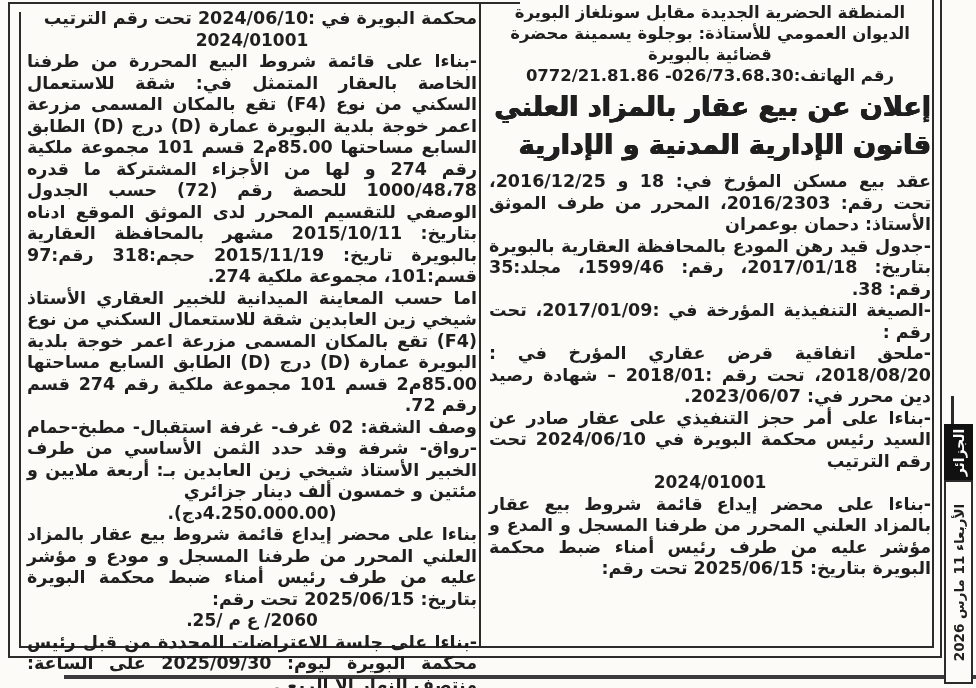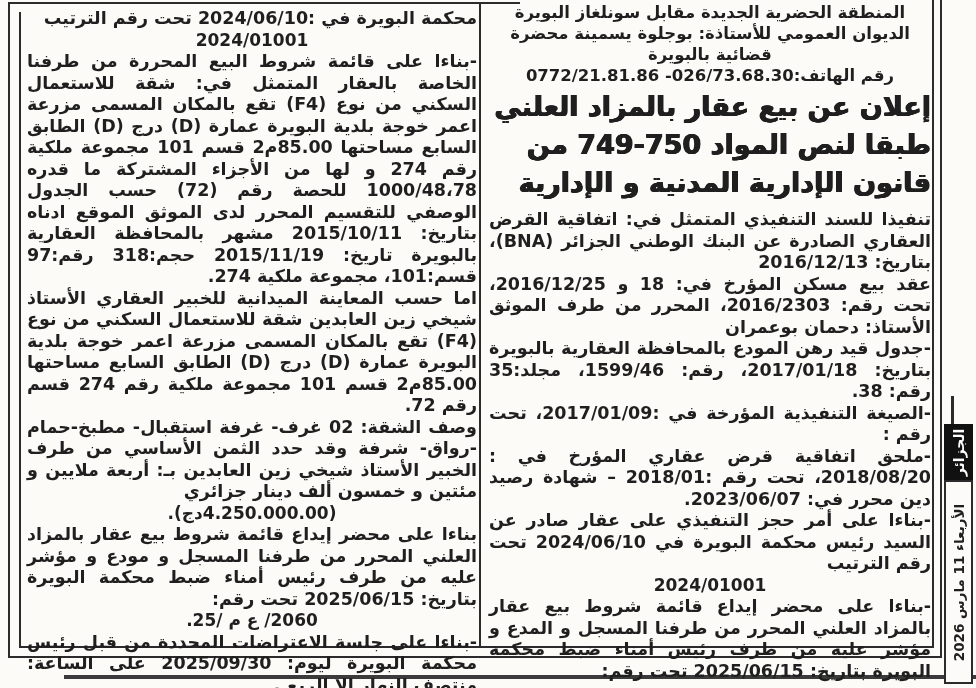--- a/index.html
+++ b/index.html
@@ -106,24 +106,22 @@
 <div class="line" style="left:64px; top:675px; width:912px; height:4px; background:#3b3b3b;"></div>
 
 <div class="col col-right">
   <div class="office-header">
     <div>المنطقة الحضرية الجديدة مقابل سونلغاز البويرة</div>
     <div>الديوان العمومي للأستاذة: بوجلوة يسمينة محضرة قضائية بالبويرة</div>
     <div>رقم الهاتف:026/73.68.30- 0772/21.81.86</div>
   </div>
   <div class="headline">
     <div>إعلان عن بيع عقار بالمزاد العلني</div>
-    <div>طبقا لنص المواد 750-749 من</div>
     <div>قانون الإدارية المدنية و الإدارية</div>
   </div>
-  <p class="body">تنفيذا للسند التنفيذي المتمثل في: اتفاقية القرض العقاري الصادرة عن البنك الوطني الجزائر (BNA)، بتاريخ: 2016/12/13</p>
   <p class="body">عقد بيع مسكن المؤرخ في: 18 و 2016/12/25، تحت رقم: 2016/2303، المحرر من طرف الموثق الأستاذ: دحمان بوعمران</p>
   <p class="body">-جدول قيد رهن المودع بالمحافظة العقارية بالبويرة بتاريخ: 2017/01/18، رقم: 1599/46، مجلد:35 رقم: 38.</p>
   <p class="body">-الصيغة التنفيذية المؤرخة في :2017/01/09، تحت رقم :</p>
   <p class="body">-ملحق اتفاقية قرض عقاري المؤرخ في : 2018/08/20، تحت رقم :2018/01 – شهادة رصيد دين محرر في: 2023/06/07.</p>
   <p class="body">-بناءا على أمر حجز التنفيذي على عقار صادر عن السيد رئيس محكمة البويرة في 2024/06/10 تحت رقم الترتيب</p>
   <p class="center">2024/01001</p>
   <p class="body">-بناءا على محضر إيداع قائمة شروط بيع عقار بالمزاد العلني المحرر من طرفنا المسجل و المدع و مؤشر عليه من طرف رئيس أمناء ضبط محكمة البويرة بتاريخ: 2025/06/15 تحت رقم:</p>
 
 </div>
 

